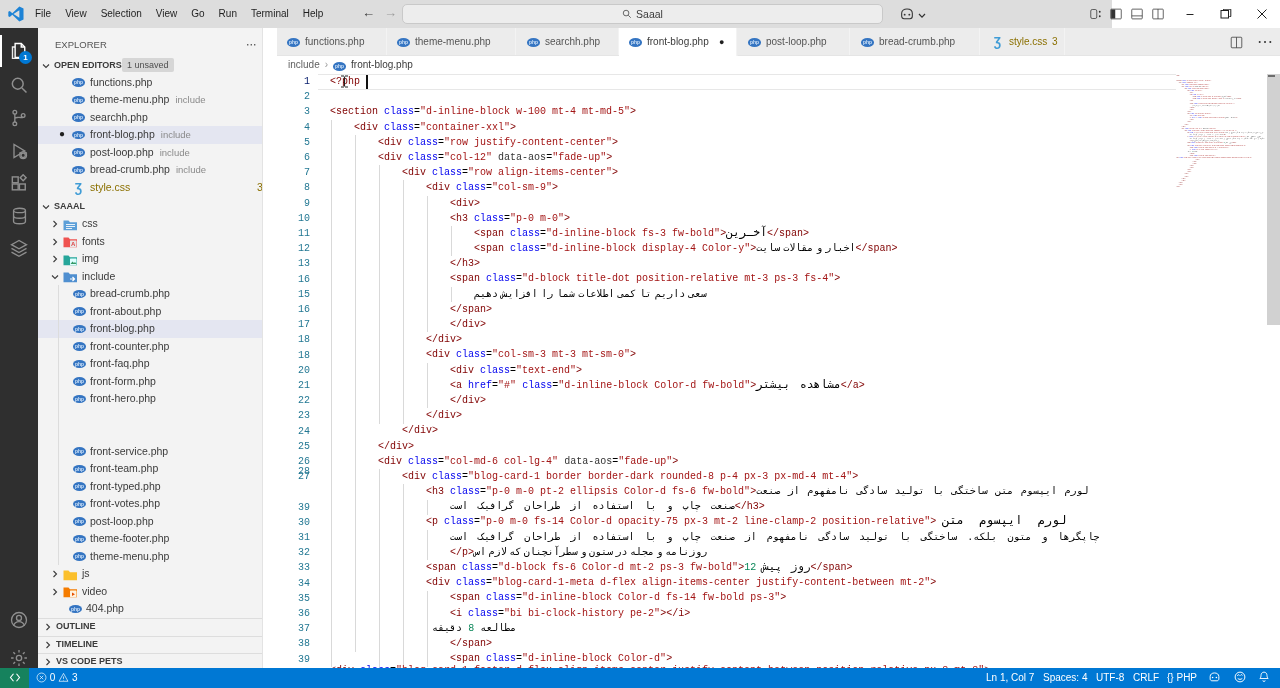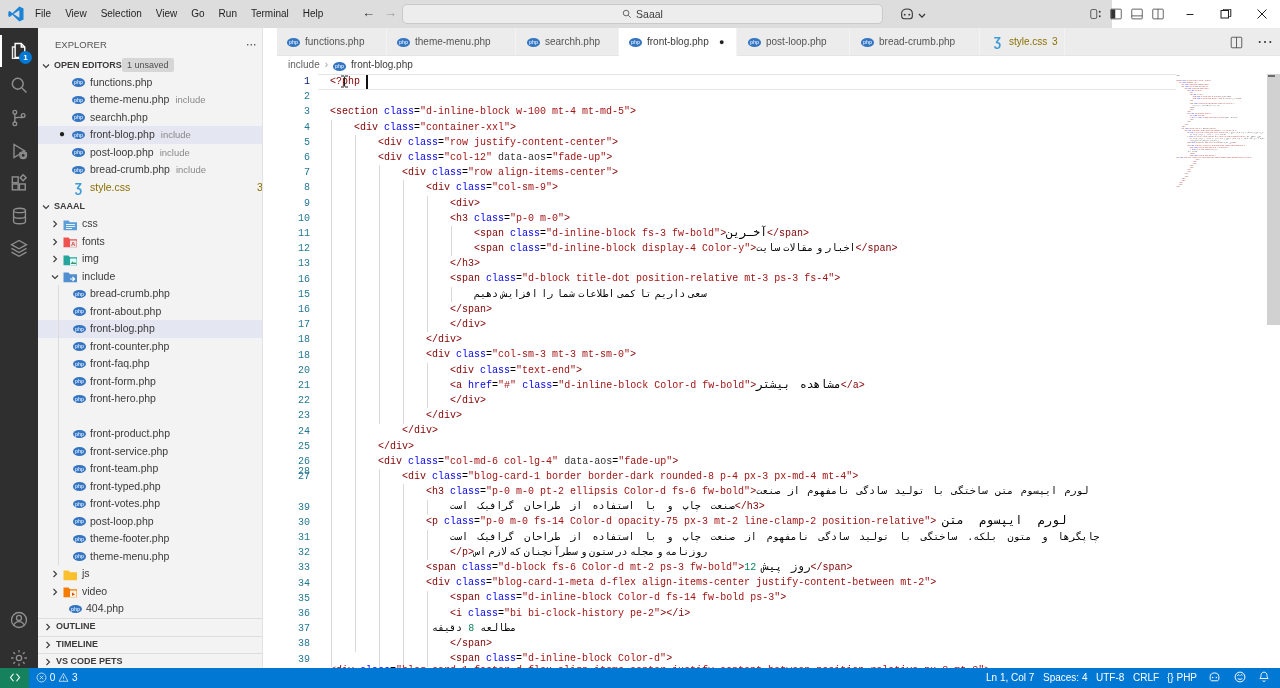--- a/index.html
+++ b/index.html
@@ -274,24 +274,20 @@
         <span class="nm" style="left:52px">front-faq.php</span>
       </div>
 <div class="row" style="top:344.8px">
         <span class="phpico" style="left:35px">php</span>
         <span class="nm" style="left:52px">front-form.php</span>
       </div>
 <div class="row" style="top:362.2px">
         <span class="phpico" style="left:35px">php</span>
         <span class="nm" style="left:52px">front-hero.php</span>
       </div>
-<div class="row" style="top:397.2px">
-        <span class="phpico" style="left:35px">php</span>
-        <span class="nm" style="left:52px">front-product.php</span>
-      </div>
 <div class="row" style="top:414.8px">
         <span class="phpico" style="left:35px">php</span>
         <span class="nm" style="left:52px">front-service.php</span>
       </div>
 <div class="row" style="top:432.2px">
         <span class="phpico" style="left:35px">php</span>
         <span class="nm" style="left:52px">front-team.php</span>
       </div>
 <div class="row" style="top:449.8px">
         <span class="phpico" style="left:35px">php</span>

